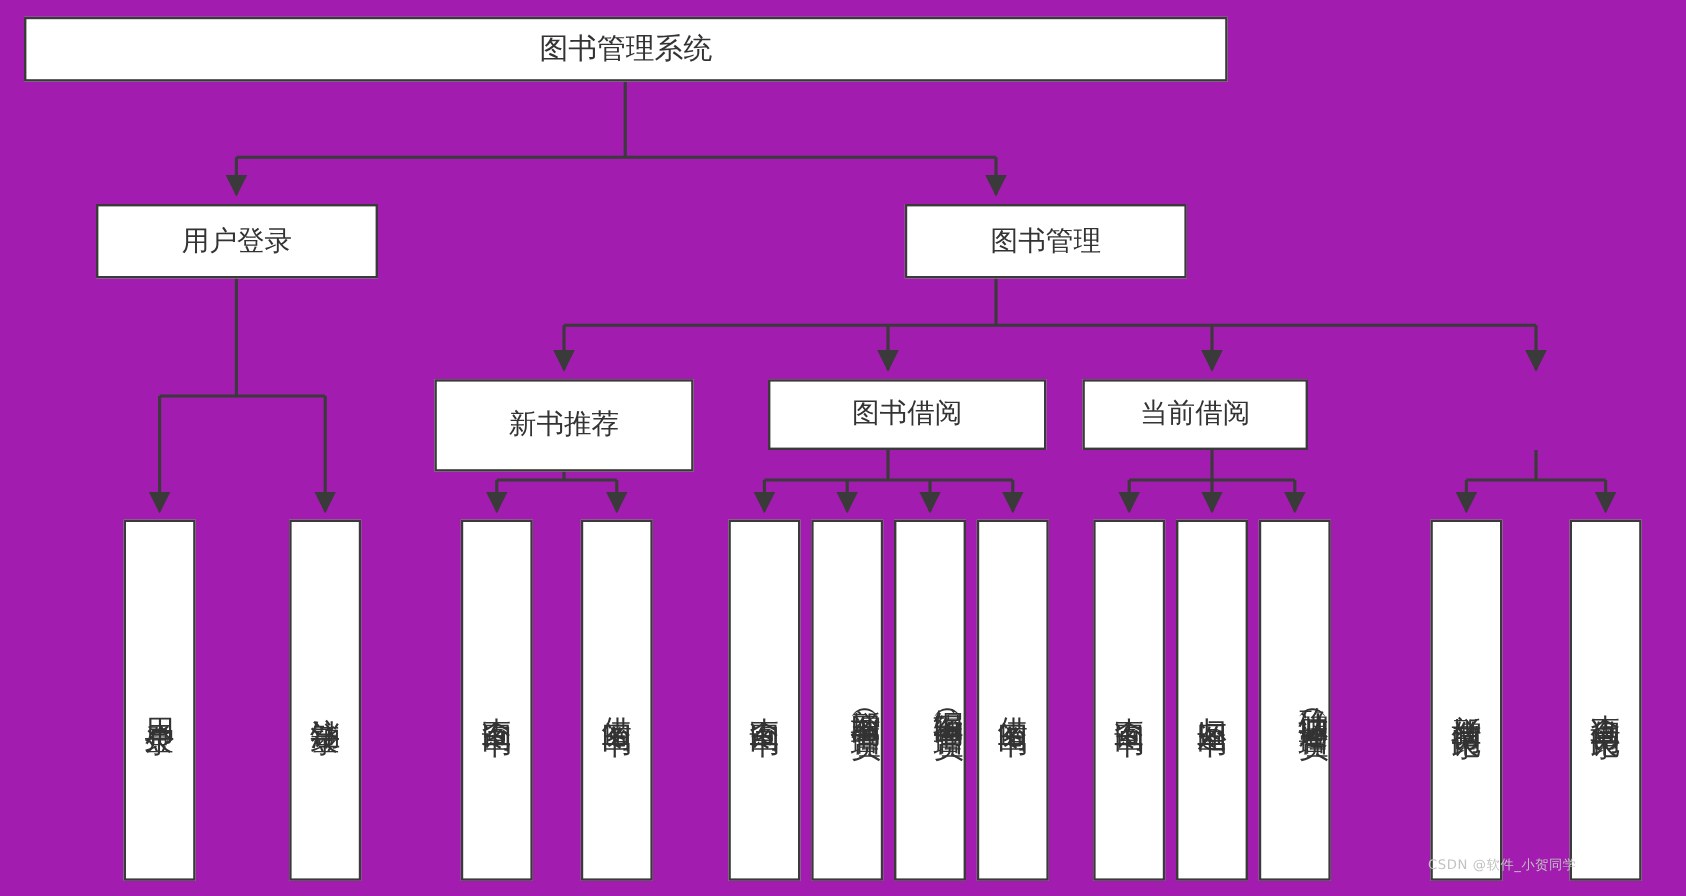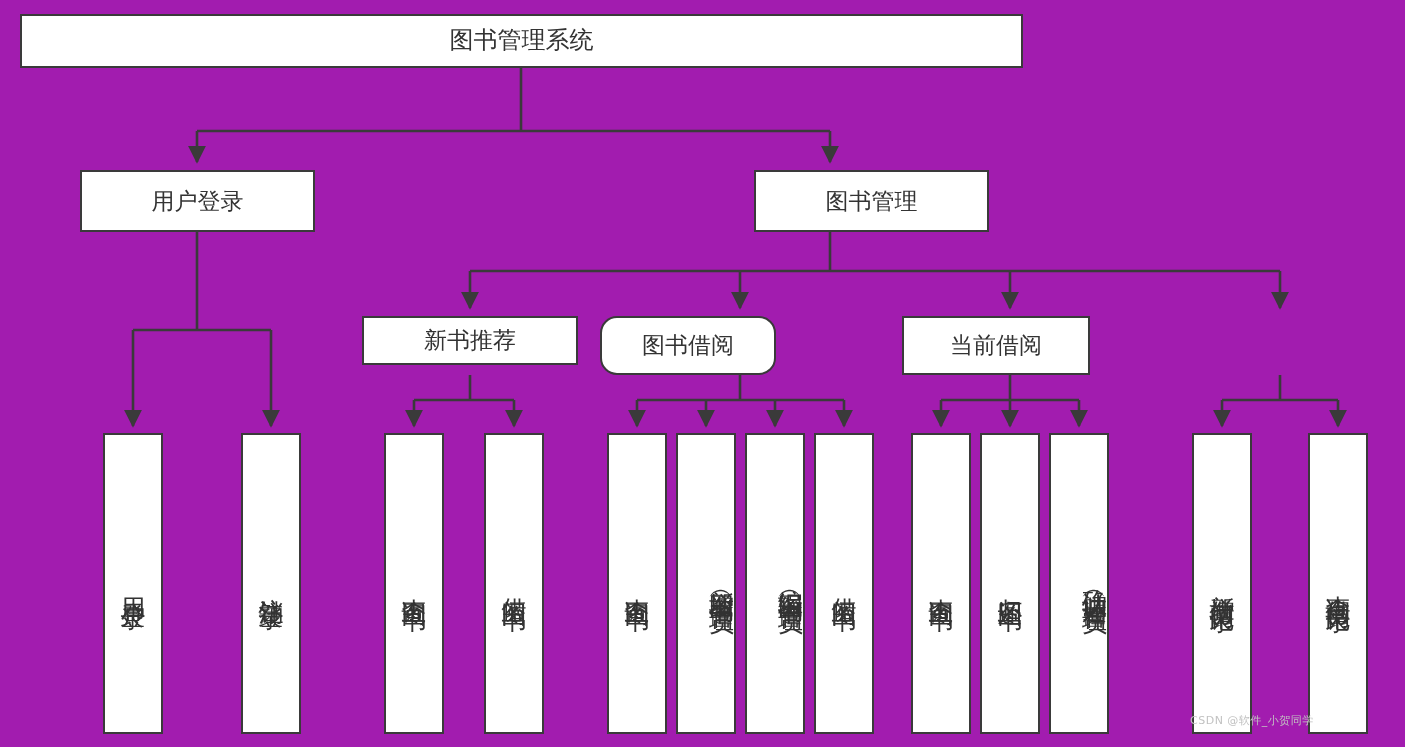--- a/index.html
+++ b/index.html
@@ -139,24 +139,24 @@
     <span class="node-label">图书管理系统</span>
   </div>
 
   <div class="node horiz" style="left:80px; top:170px; width:235px; height:62px;">
     <span class="node-label">用户登录</span>
   </div>
   <div class="node horiz" style="left:712px; top:170px; width:235px; height:62px;margin-left:42px;">
     <span class="node-label">图书管理</span>
   </div>
 
-  <div class="node horiz" style="left:362px; top:316px; width:216px; height:49px;">
+  <div class="node horiz" style="left:362px; top:316px; width:216px; height:77px;">
     <span class="node-label">新书推荐</span>
   </div>
-  <div class="node horiz" style="left:600px; top:316px; width:176px; height:59px;border-radius:17px;">
+  <div class="node horiz" style="left:640px; top:316px; width:232px; height:59px;">
     <span class="node-label">图书借阅</span>
   </div>
   <div class="node horiz" style="left:902px; top:316px; width:188px; height:59px;">
     <span class="node-label">当前借阅</span>
   </div>
 
   <div class="node vert align-mid" style="left:103px; top:433px; width:60px; height:301px;">
     <span class="node-label">用户登录</span>
   </div>
   <div class="node vert align-mid" style="left:241px; top:433px; width:60px; height:301px;">

